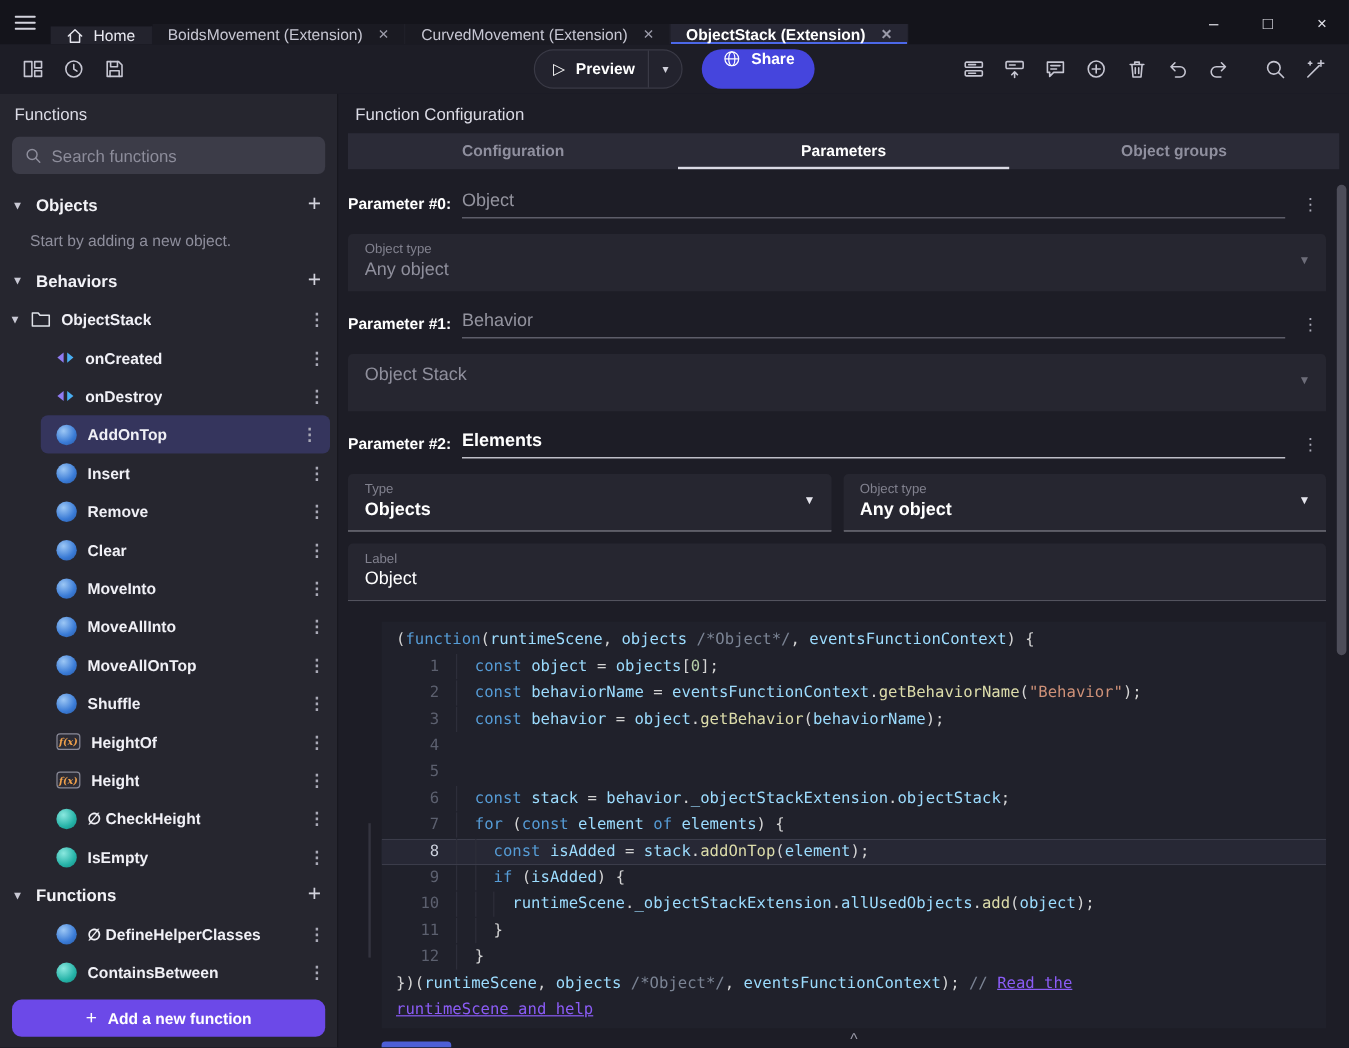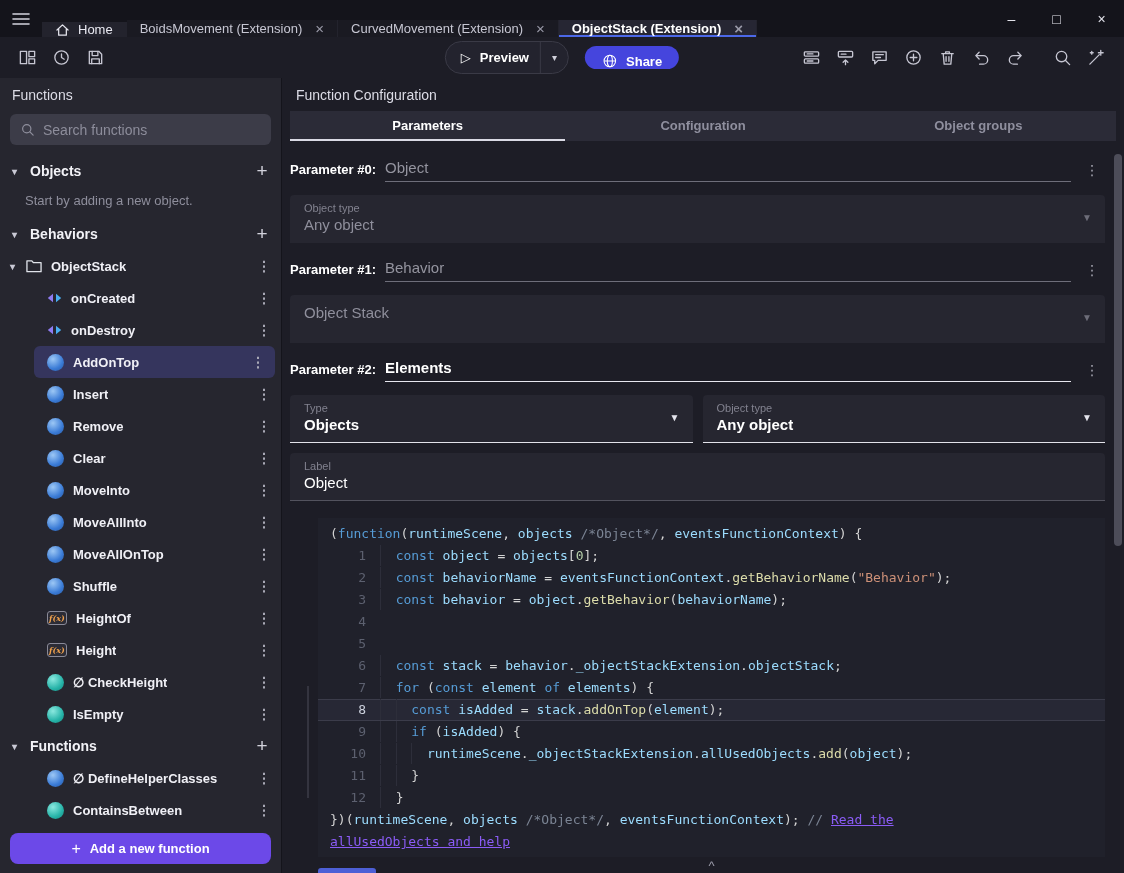--- a/index.html
+++ b/index.html
@@ -25,21 +25,21 @@
   .tb-right{margin-left:auto;}
   .tb-gap{width:10px;}
   .tb-icon{width:31px;height:31px;display:flex;align-items:center;justify-content:center;border-radius:4px;}
   .tb-icon svg{stroke:#c6c6d2;fill:none;stroke-width:1.4;stroke-linecap:round;stroke-linejoin:round;}
   .tb-center{position:absolute;left:50%;transform:translateX(-50%);display:flex;align-items:center;gap:16px;}
   .preview-btn{display:flex;align-items:center;height:33px;background:#23232e;border:1px solid #3a3a46;border-radius:17px;color:#fff;}
   .pv-play{font-size:13px;padding:0 9px 0 15px;}
   .pv-label{font-size:13px;font-weight:bold;padding-right:11px;}
   .pv-divider{width:1px;align-self:stretch;background:#3a3a46;}
   .pv-chev{padding:0 11px;color:#d0d0da;font-size:10px;}
-  .share-btn{display:flex;align-items:flex-end;gap:8px;height:23px;border-radius:17px;background:#4545dd;padding:0 17px;font-size:13px;font-weight:bold;color:#fff;}
+  .share-btn{display:flex;align-items:flex-start;gap:8px;height:33px;border-radius:17px;background:#4545dd;padding:0 17px;font-size:13px;font-weight:bold;color:#fff;}
 
   
   .body{flex:1;display:flex;min-height:0;}
   .sidebar{width:282px;background:#26262f;display:flex;flex-direction:column;border-right:1px solid #14141b;flex-shrink:0;}
   .panel-title{padding:9px 12px 4px;font-size:14px;color:#dcdce6;}
   .search{margin:7px 10px 6px;height:31px;background:#3c3c48;border-radius:6px;display:flex;align-items:center;padding:0 10px;gap:8px;flex-shrink:0;}
   .search-input{flex:1;background:transparent;border:none;outline:none;color:#d8d8e2;font-size:14px;font-family:inherit;min-width:0;}
   .search-input::placeholder{color:#8d8d9b;}
   .tree{flex:1;overflow:hidden;padding-top:4px;}
   .row{height:32px;display:flex;align-items:center;padding:0 6px 0 12px;}
@@ -406,22 +406,22 @@
       </div>
       <button class="add-fn-btn">
         <span class="plus-g">+</span>
         <span>Add a new function</span>
       </button>
     </aside>
 
     <main class="main">
       <div class="main-title">Function Configuration</div>
       <div class="cfg-tabs" id="cfg-tabs">
+          <div class="cfg-tab">Configuration</div>
           <div class="cfg-tab active">Parameters</div>
-          <div class="cfg-tab">Configuration</div>
           <div class="cfg-tab">Object groups</div>
         </div>
       <div class="cfg-content">
         <div id="params">
             <div class="param-block">
               <div class="param-head">
                 <span class="param-label">Parameter #0:</span>
                 <span class="param-name">Object</span>
                 <span class="kebab">⋮</span>
               </div>
@@ -520,21 +520,21 @@
                 <span class="lc"><span class="ind"></span><span class="ind"></span><span class="t-pn">}</span></span>
               </div>
               <div class="code-line">
                 <span class="gutter">12</span>
                 <span class="lc"><span class="ind"></span><span class="t-pn">}</span></span>
               </div>
               <div class="code-line wrapper">
                 <span class="lc"><span class="t-pn">})(</span><span class="t-id">runtimeScene</span><span class="t-pn">, </span><span class="t-id">objects</span><span class="t-pn"> </span><span class="t-cm">/*Object*/</span><span class="t-pn">, </span><span class="t-id">eventsFunctionContext</span><span class="t-pn">);</span><span class="t-cm"> // </span><span class="t-cm t-link">Read the</span></span>
               </div>
               <div class="code-line wrapper">
-                <span class="lc"><span class="t-cm t-link">allUsedObjects and help</span></span>
+                <span class="lc"><span class="t-cm t-link">runtimeScene and help</span></span>
               </div>
             </div>
         </div>
         <div class="caret-up">^</div>
         <div class="clipped-bottom"></div>
       </div>
       <div class="scrollbar">
         <div class="scroll-thumb"></div>
       </div>
     </main>

